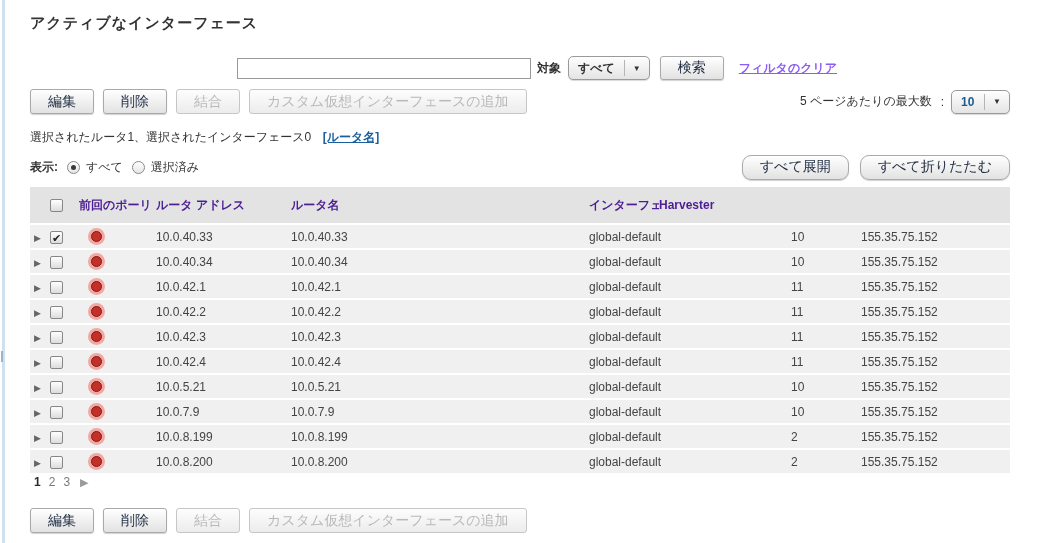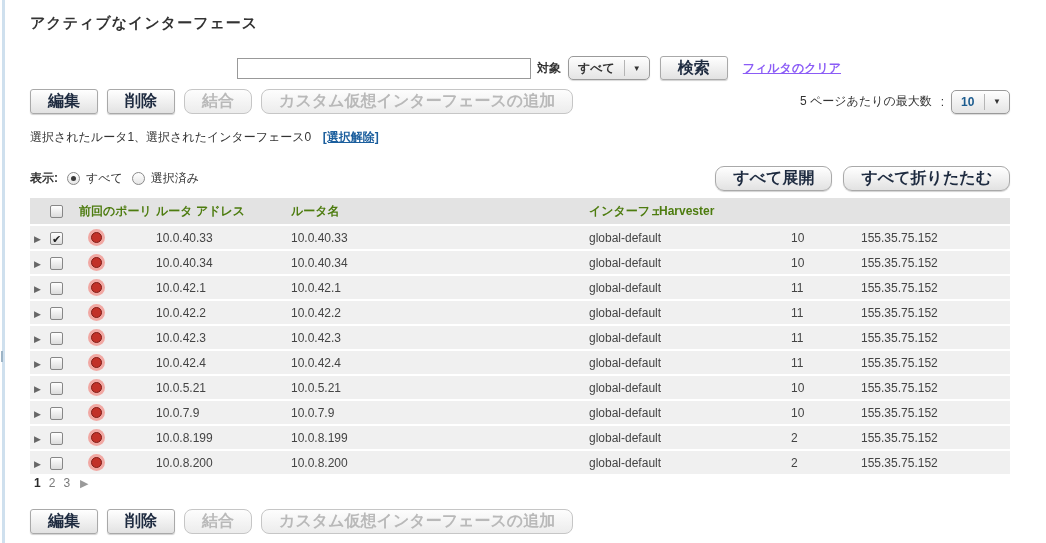--- a/index.html
+++ b/index.html
@@ -23,52 +23,52 @@
     border:1px solid #9a9a9a; border-radius:5px; background:linear-gradient(#fefefe,#e4e4e4);
     box-shadow:0 1px 1px rgba(0,0,0,.15);
   }
   .dropdown .val { padding:0 9px; font-weight:bold; color:#333; white-space:nowrap; }
   .dropdown .sep { width:1px; height:16px; background:#b5b5b5; }
   .dropdown .arr { padding:0 8px; font-size:8px; color:#333; }
 
   .btn {
     display:inline-flex; align-items:center; justify-content:center;
     height:25px; padding:0 17px; border:1px solid #a9a9a9; border-radius:3px;
-    background:linear-gradient(#ffffff,#e2e2e2); font-weight:bold; color:#1e2b40;
-    box-shadow:0 1px 1px rgba(0,0,0,.18); white-space:nowrap; cursor:pointer; font-size:16px;
-  }
-  .btn.disabled { color:#b9b9b9; border-color:#c6c6c6; box-shadow:none; background:linear-gradient(#fdfdfd,#ececec); cursor:default;border-radius:8px; }
+    background:linear-gradient(#ffffff,#e2e2e2); font-weight:normal; color:#1e2b40;
+    box-shadow:0 1px 1px rgba(0,0,0,.18); white-space:nowrap; cursor:pointer; font-size:14px;
+  }
+  .btn.disabled { color:#b9b9b9; border-color:#c6c6c6; box-shadow:none; background:linear-gradient(#fdfdfd,#ececec); cursor:default; }
   .btn.pill { border-radius:9px; }
   .btn-search { margin-left:10px; height:24px; }
   .clear-link { margin-left:15px; color:#8b5cf6; font-weight:bold; text-decoration:underline; cursor:pointer; }
 
   
   .toolbar-row { margin-top:8px; display:flex; align-items:center; }
   .toolbar-row .btn { margin-right:9px; }
   .pagesize { margin-left:auto; display:flex; align-items:center; }
   .pagesize .label { color:#333; }
   .pagesize .colon { margin:0 7px 0 9px; }
   .pagesize .dropdown { margin-left:0; }
   .pagesize .val { color:#1c5c8f; min-width:32px; }
 
   
   .selection-row { margin-top:15px; height:14px; }
   .clear-selection-link { margin-left:8px; color:#1b5e9d; font-weight:bold; text-decoration:underline; cursor:pointer; }
 
   
-  .display-row { margin-top:22px; display:flex; align-items:center; height:26px; }
+  .display-row { margin-top:11px; display:flex; align-items:center; height:26px; }
   .display-label { font-weight:bold; color:#333; }
   .radio { width:13px; height:13px; border:1px solid #8a8a8a; border-radius:50%; background:linear-gradient(#fff,#e6e6e6); margin-left:9px; position:relative; cursor:pointer; flex:0 0 auto; }
   .radio.checked::after { content:""; position:absolute; left:3px; top:3px; width:5px; height:5px; border-radius:50%; background:#3a3a3a; }
   .radio-label { margin-left:6px; color:#333; }
   .expand-buttons { margin-left:auto; display:flex; gap:11px; }
 
   
   .table { margin-top:7px; width:980px; }
-  .thead { display:flex; align-items:center; height:26px; background:#e3e3e3; margin-bottom:2px; font-weight:bold; color:#4d7c0f; }
+  .thead { display:flex; align-items:center; height:36px; background:#e3e3e3; margin-bottom:2px; font-weight:bold; color:#4c1d95; }
   .trow  { display:flex; align-items:center; height:23px; background:#f0f0f0; margin-bottom:2px; color:#444; }
   .cell { overflow:hidden; white-space:nowrap; }
   .c-expand { width:20px; padding-left:4px; }
   .c-check { width:29px; }
   .c-status { width:77px; }
   .c-address { width:135px; }
   .c-name { width:298px; }
   .c-template { width:202px; }
   .c-if { width:70px; }
   .c-harv { flex:1; }
@@ -123,21 +123,21 @@
       <span class="dropdown">
         <span class="val">10</span>
         <span class="sep"></span>
         <span class="arr">▼</span>
       </span>
     </span>
   </div>
 
   <div class="selection-row">
     <span>選択されたルータ1、選択されたインターフェース0</span>
-    <span class="clear-selection-link">[選択解除]</span>
+    <span class="clear-selection-link">[ルータ名]</span>
   </div>
 
   <div class="display-row">
     <span class="display-label">表示:</span>
     <span class="radio checked"></span>
     <span class="radio-label">すべて</span>
     <span class="radio"></span>
     <span class="radio-label">選択済み</span>
     <span class="expand-buttons">
       <span class="btn pill">すべて展開</span>

